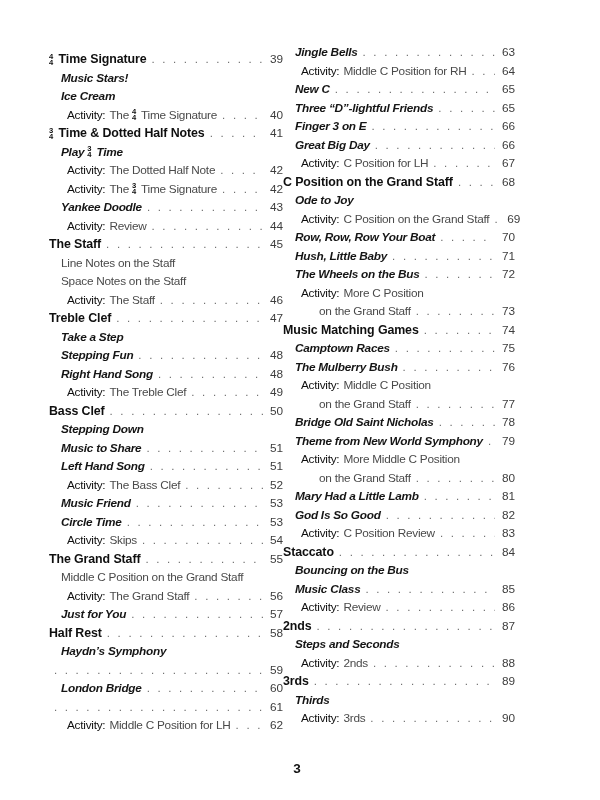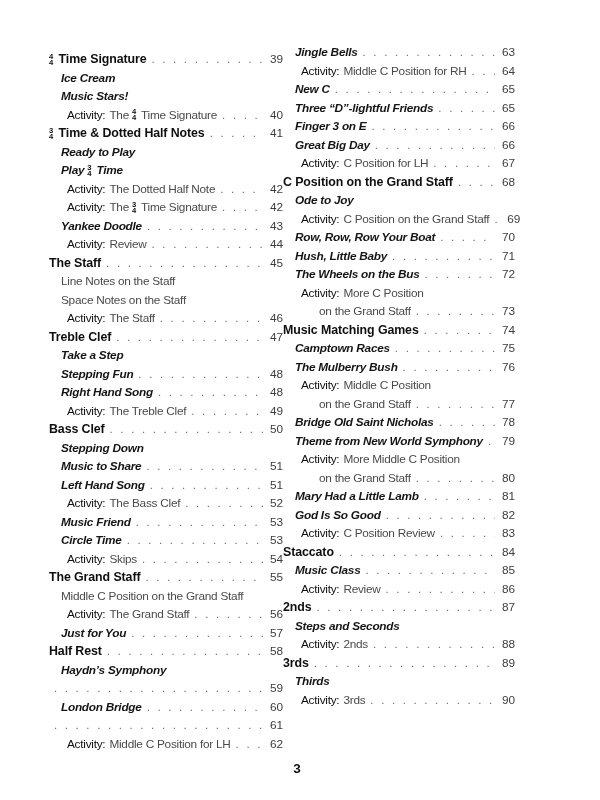--- a/index.html
+++ b/index.html
@@ -99,37 +99,34 @@
 
 <div class="page">
   <div class="columns">
     <div class="col col-left" id="col-left">
         <div class="row chapter">
           <span class="title"><span class="frac"><span>4</span><span>4</span></span> Time Signature</span>
           <span class="leader">. . . . . . . . . . . . . . . . . . . . . . . . . . . . . . . . . . . . . . . . . . . . . . . . . . . . . . . . . . . . . . . . . . . . . . </span>
           <span class="pagenum">39</span>
         </div>
         <div class="row song">
+          <span class="title">Music Stars!</span>
+        </div>
+        <div class="row song">
           <span class="title">Ice Cream</span>
         </div>
-        <div class="row song">
-          <span class="title">Music Stars!</span>
-        </div>
         <div class="row activity">
           <span class="title"><span class="act-label">Activity:</span><span class="act-text">The <span class="frac"><span>4</span><span>4</span></span> Time Signature</span></span>
           <span class="leader">. . . . . . . . . . . . . . . . . . . . . . . . . . . . . . . . . . . . . . . . . . . . . . . . . . . . . . . . . . . . . . . . . . . . . . </span>
           <span class="pagenum">40</span>
         </div>
         <div class="row chapter">
           <span class="title"><span class="frac"><span>3</span><span>4</span></span> Time &amp; Dotted Half Notes</span>
           <span class="leader">. . . . . . . . . . . . . . . . . . . . . . . . . . . . . . . . . . . . . . . . . . . . . . . . . . . . . . . . . . . . . . . . . . . . . . </span>
           <span class="pagenum">41</span>
-        </div>
-        <div class="row song">
-          <span class="title">Ready to Play</span>
         </div>
         <div class="row song">
           <span class="title">Play <span class="frac"><span>3</span><span>4</span></span> Time</span>
         </div>
         <div class="row activity">
           <span class="title"><span class="act-label">Activity:</span><span class="act-text">The Dotted Half Note</span></span>
           <span class="leader">. . . . . . . . . . . . . . . . . . . . . . . . . . . . . . . . . . . . . . . . . . . . . . . . . . . . . . . . . . . . . . . . . . . . . . </span>
           <span class="pagenum">42</span>
         </div>
         <div class="row activity">
@@ -394,20 +391,23 @@
         </div>
         <div class="row activity">
           <span class="title"><span class="act-label">Activity:</span><span class="act-text">C Position Review</span></span>
           <span class="leader">. . . . . . . . . . . . . . . . . . . . . . . . . . . . . . . . . . . . . . . . . . . . . . . . . . . . . . . . . . . . . . . . . . . . . . </span>
           <span class="pagenum">83</span>
         </div>
         <div class="row chapter">
           <span class="title">Staccato</span>
           <span class="leader">. . . . . . . . . . . . . . . . . . . . . . . . . . . . . . . . . . . . . . . . . . . . . . . . . . . . . . . . . . . . . . . . . . . . . . </span>
           <span class="pagenum">84</span>
+        </div>
+        <div class="row song">
+          <span class="title">Bouncing on the Bus</span>
         </div>
         <div class="row song">
           <span class="title">Music Class</span>
           <span class="leader">. . . . . . . . . . . . . . . . . . . . . . . . . . . . . . . . . . . . . . . . . . . . . . . . . . . . . . . . . . . . . . . . . . . . . . </span>
           <span class="pagenum">85</span>
         </div>
         <div class="row activity">
           <span class="title"><span class="act-label">Activity:</span><span class="act-text">Review</span></span>
           <span class="leader">. . . . . . . . . . . . . . . . . . . . . . . . . . . . . . . . . . . . . . . . . . . . . . . . . . . . . . . . . . . . . . . . . . . . . . </span>
           <span class="pagenum">86</span>

